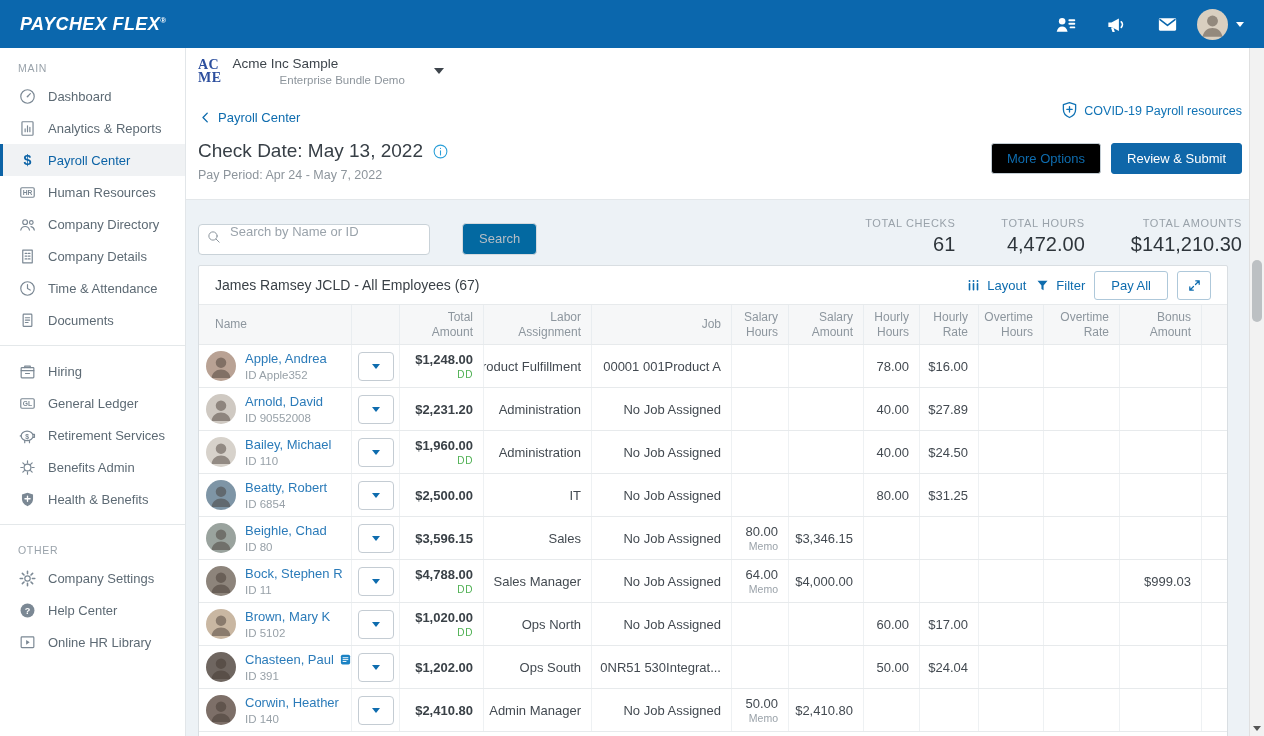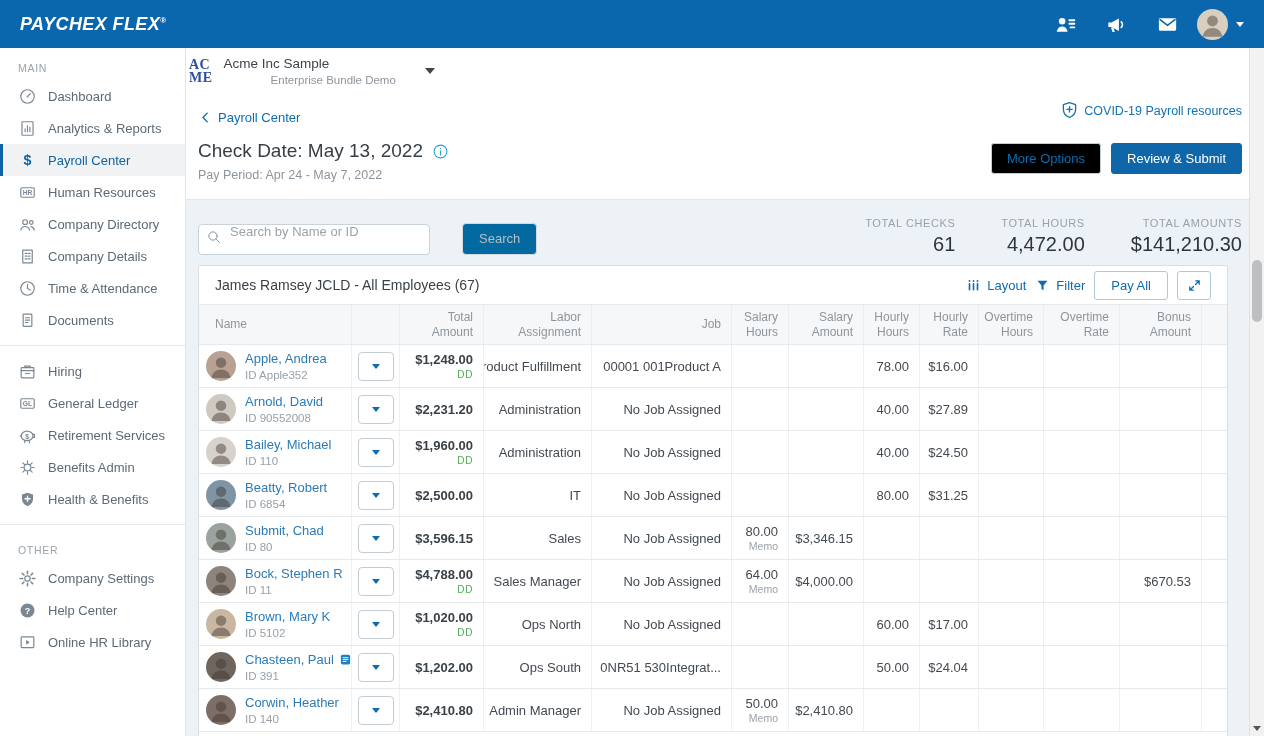--- a/index.html
+++ b/index.html
@@ -29,21 +29,21 @@
   .side-item.selected .side-icon { color:#0c63a6; }
   .side-icon { width:19px; height:19px; color:#7b8894; flex:none; display:inline-flex; }
   .side-icon svg { width:100%; height:100%; }
   .side-text { white-space:nowrap; }
   .side-divider { height:1px; background:#e4e8ea; margin:9px 0; }
 
   
   .main { position:absolute; left:186px; top:48px; right:0; bottom:0; background:#edf2f6; }
   .main-top { position:absolute; top:0; left:0; right:0; height:152px; background:#fff; border-bottom:1px solid #e3e7ea; }
 
-  .company { position:absolute; top:8px; left:3px; display:flex; align-items:center; gap:11px; }
+  .company { position:absolute; top:8px; left:12px; display:flex; align-items:center; gap:11px; }
   .acme-logo { font-family:"Liberation Serif", serif; color:#2d4f9e; font-weight:bold; font-size:14px;
                line-height:13px; letter-spacing:.5px; }
   .company-name { font-size:13.5px; color:#3e454c; }
   .company-sub { font-size:11.5px; color:#8d959c; margin-top:3px;padding-left:47px; }
   .company-caret { width:0; height:0; border-left:5px solid transparent; border-right:5px solid transparent;
                    border-top:6px solid #3e454c; margin-left:18px; cursor:pointer; }
 
   .breadcrumb { position:absolute; top:62px; left:12px; display:flex; align-items:center; gap:5px;
                 color:#0e6cae; font-size:13px; cursor:pointer; }
   .breadcrumb .bc-ic { width:15px; height:15px; display:inline-flex; }
@@ -630,21 +630,21 @@
             <div class="trow">
               <div class="cell name-cell">
                 <span class="avatar" style="background: rgb(154, 163, 158);">
                   <svg viewBox="0 0 24 24" fill="none" stroke="currentColor" stroke-width="1.5" stroke-linecap="round" stroke-linejoin="round">
                     <circle cx="12" cy="9.3" r="4.2" fill="rgba(62,50,44,0.45)" stroke="none"></circle>
                     <path d="M4.3 21.5c.9-4.5 3.7-6.8 7.7-6.8s6.8 2.3 7.7 6.8z" fill="rgba(62,50,44,0.45)" stroke="none"></path>
                   </svg>
                 </span>
                 <div class="name-stack">
                   <div class="name-line">
-                    <a class="emp-name">Submit, Chad</a>
+                    <a class="emp-name">Beighle, Chad</a>
                   </div>
                   <div class="emp-id">ID 80</div>
                 </div>
               </div>
               <div class="cell btn-cell">
                 <button class="row-menu-btn">
                   <span class="caret-dn"></span>
                 </button>
               </div>
               <div class="cell stack">
@@ -705,21 +705,21 @@
                 <div class="memo">Memo</div>
               </div>
               <div class="cell">
                 <span>$4,000.00</span>
               </div>
               <div class="cell"></div>
               <div class="cell"></div>
               <div class="cell"></div>
               <div class="cell"></div>
               <div class="cell">
-                <span>$670.53</span>
+                <span>$999.03</span>
               </div>
               <div class="cell last"></div>
             </div>
             <div class="trow">
               <div class="cell name-cell">
                 <span class="avatar" style="background: rgb(201, 183, 162);">
                   <svg viewBox="0 0 24 24" fill="none" stroke="currentColor" stroke-width="1.5" stroke-linecap="round" stroke-linejoin="round">
                     <circle cx="12" cy="9.3" r="4.2" fill="rgba(62,50,44,0.45)" stroke="none"></circle>
                     <path d="M4.3 21.5c.9-4.5 3.7-6.8 7.7-6.8s6.8 2.3 7.7 6.8z" fill="rgba(62,50,44,0.45)" stroke="none"></path>
                   </svg>

